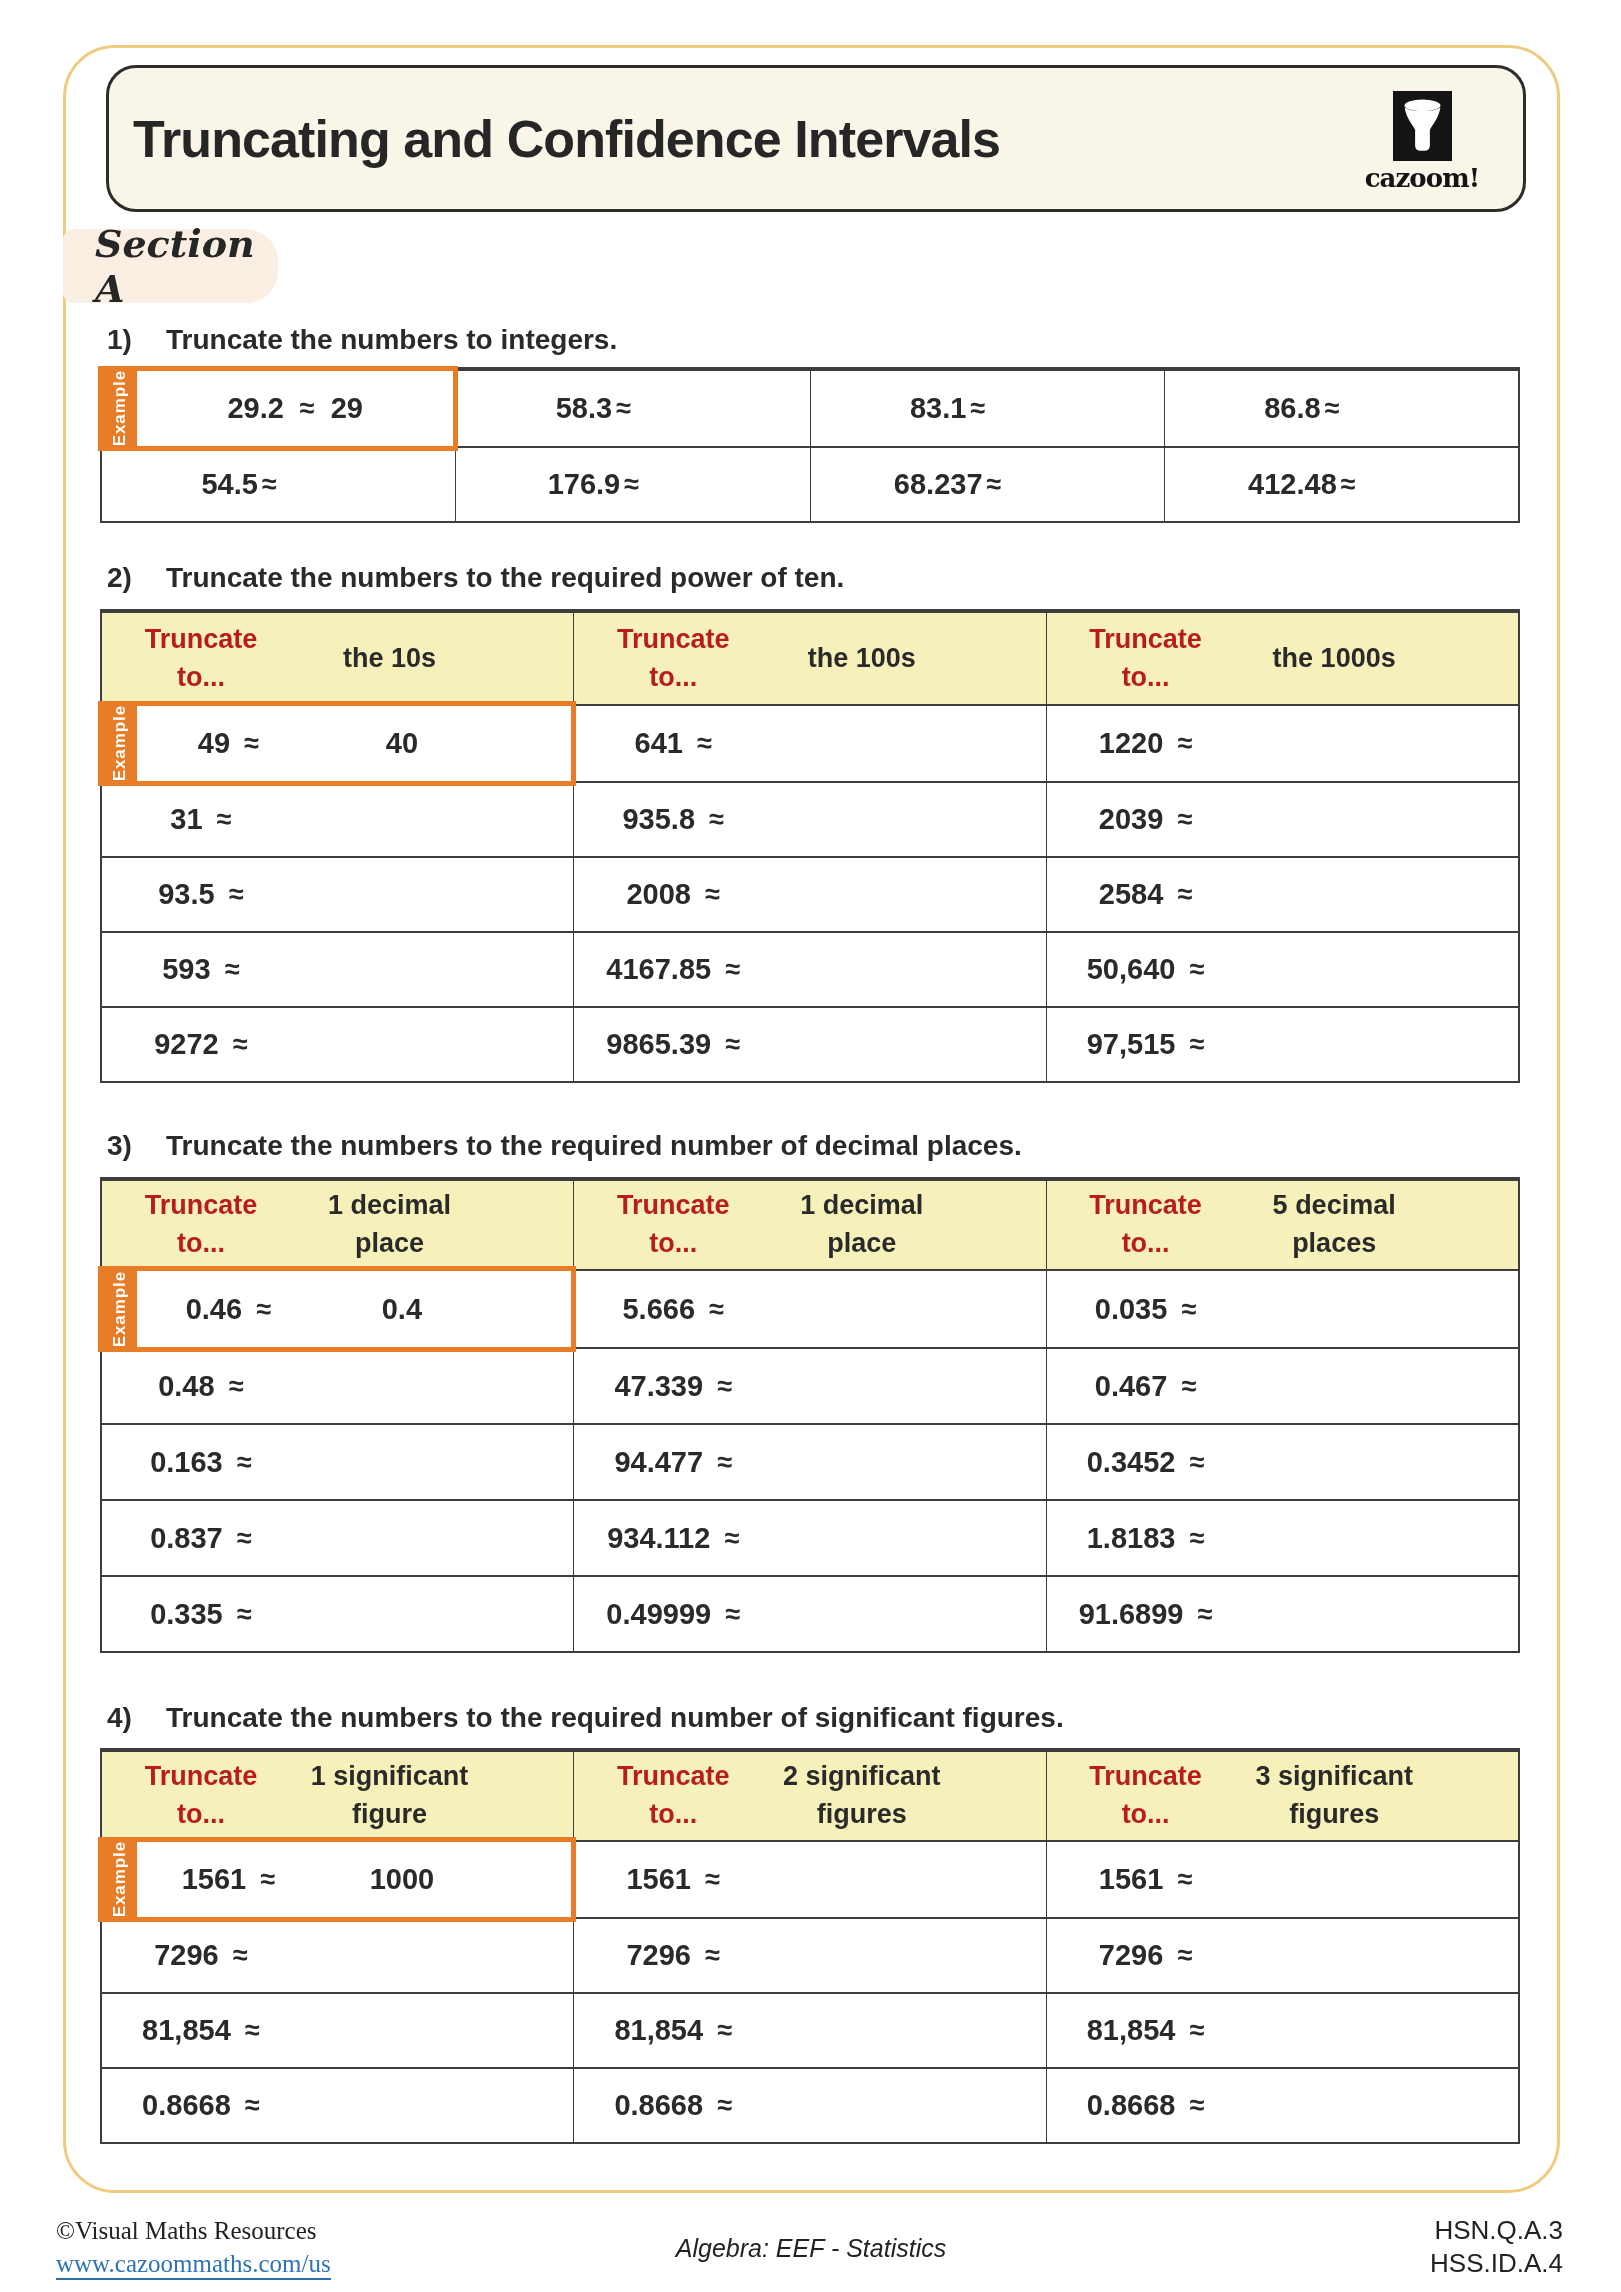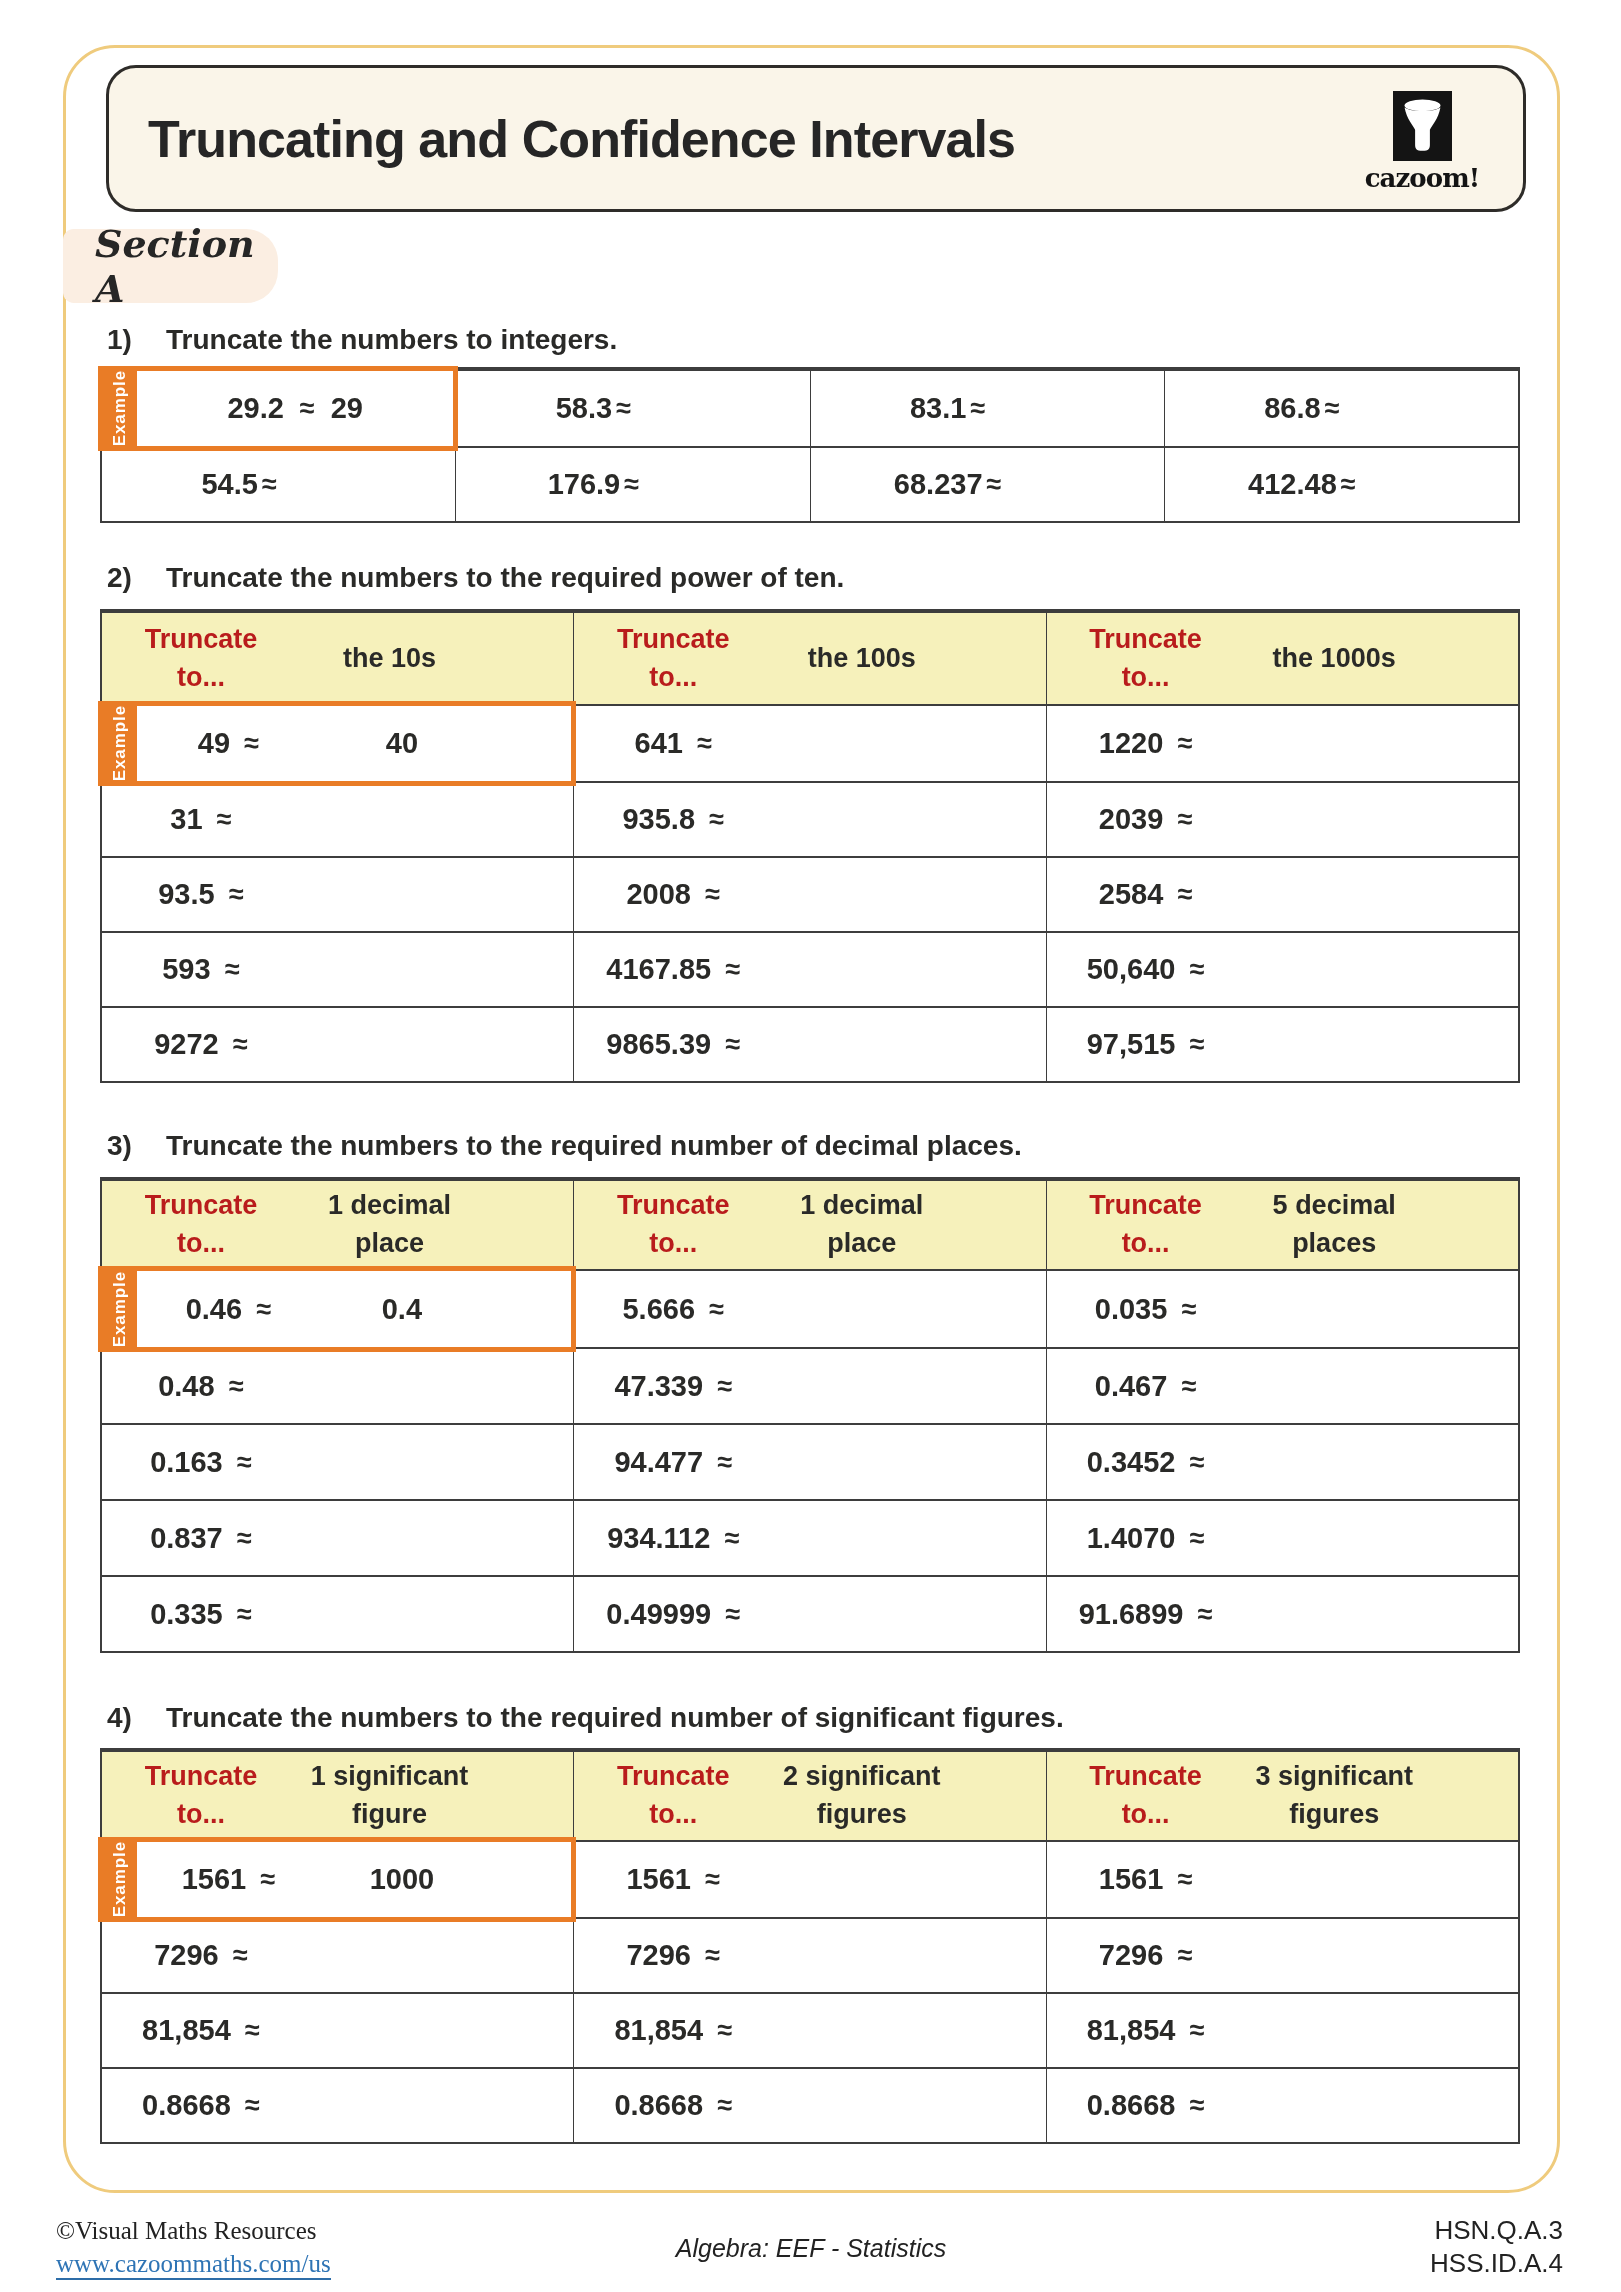--- a/index.html
+++ b/index.html
@@ -5,21 +5,21 @@
   * { margin:0; padding:0; box-sizing:border-box; }
   body { background:#ffffff; font-family:"Liberation Sans", sans-serif; }
   .page { position:relative; width:1622px; height:2293px; background:#ffffff; overflow:hidden; }
 
   .frame { position:absolute; left:63px; top:45px; width:1497px; height:2148px;
            border:3.6px solid #efcb7d; border-radius:52px; }
 
   .titlebox { position:absolute; left:106px; top:65px; width:1420px; height:147px;
               background:#faf5e9; border:3.6px solid #2e2c29; border-radius:30px;
               display:flex; align-items:center; }
-  .title { font-size:52px; font-weight:bold; color:#262626; padding-left:39px; letter-spacing:-0.9px; }
+  .title { font-size:52px; font-weight:bold; color:#262626; padding-left:24px; letter-spacing:-0.9px; }
   .logo { position:absolute; right:43px; top:23px; width:116px; text-align:center; }
   .logo-box { width:59px; height:70px; background:#141414; margin:0 auto;
               display:flex; align-items:center; justify-content:center; }
   .logo-text { font-family:"DejaVu Serif", serif; font-weight:bold; font-size:26px;
                color:#141414; margin-top:1.8px; letter-spacing:-0.9px; }
 
   .sectionA { position:absolute; left:63px; top:229px; width:215px; height:74px;
               background:#fbeee2; border-radius:10.7px 32px 32px 10.7px;
               display:flex; align-items:center; }
   .sectionA span { font-family:"DejaVu Serif", serif; font-style:italic; font-weight:bold;
@@ -424,21 +424,21 @@
         </div>
       <div class="cell">
           <span class="vhalf">
             <span class="num">934.112</span>
             <span class="approx">≈</span>
           </span>
           <span class="ahalf"></span>
         </div>
       <div class="cell">
           <span class="vhalf">
-            <span class="num">1.4070</span>
+            <span class="num">1.8183</span>
             <span class="approx">≈</span>
           </span>
           <span class="ahalf"></span>
         </div>
     </div>
     <div class="row">
       <div class="cell">
           <span class="vhalf">
             <span class="num">0.335</span>
             <span class="approx">≈</span>

